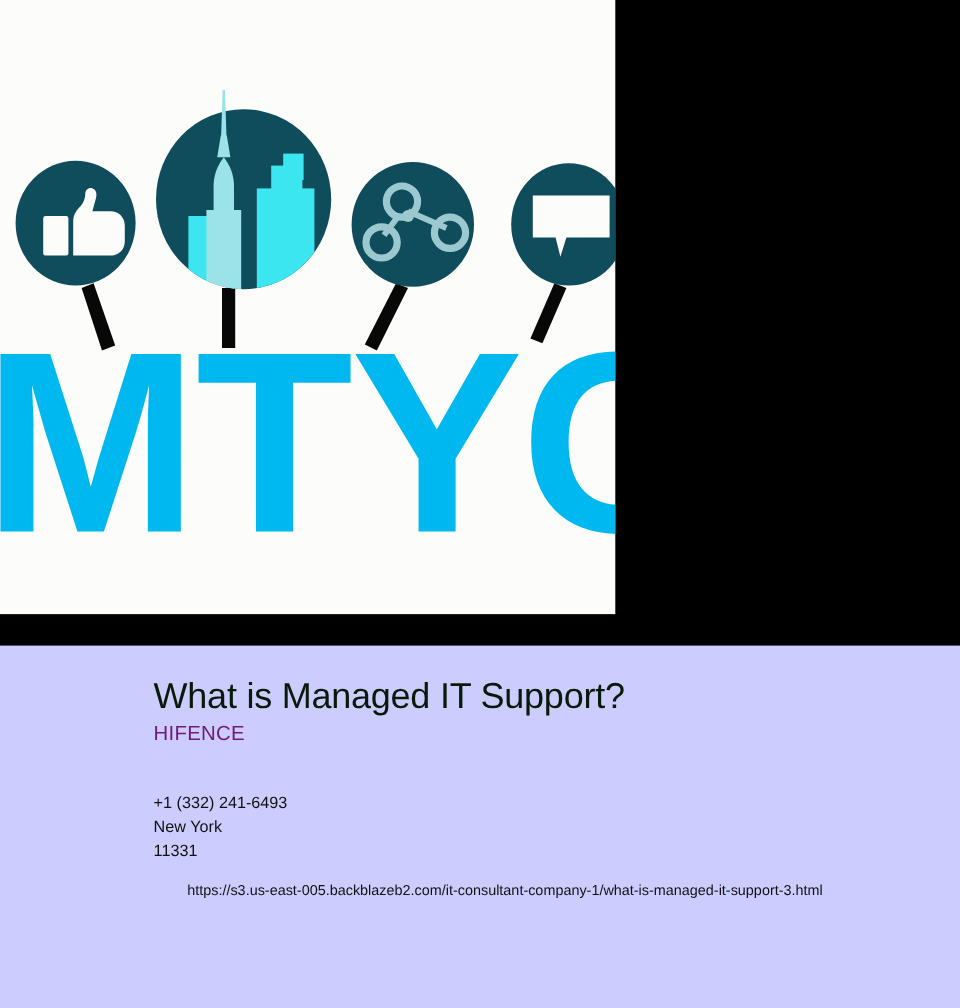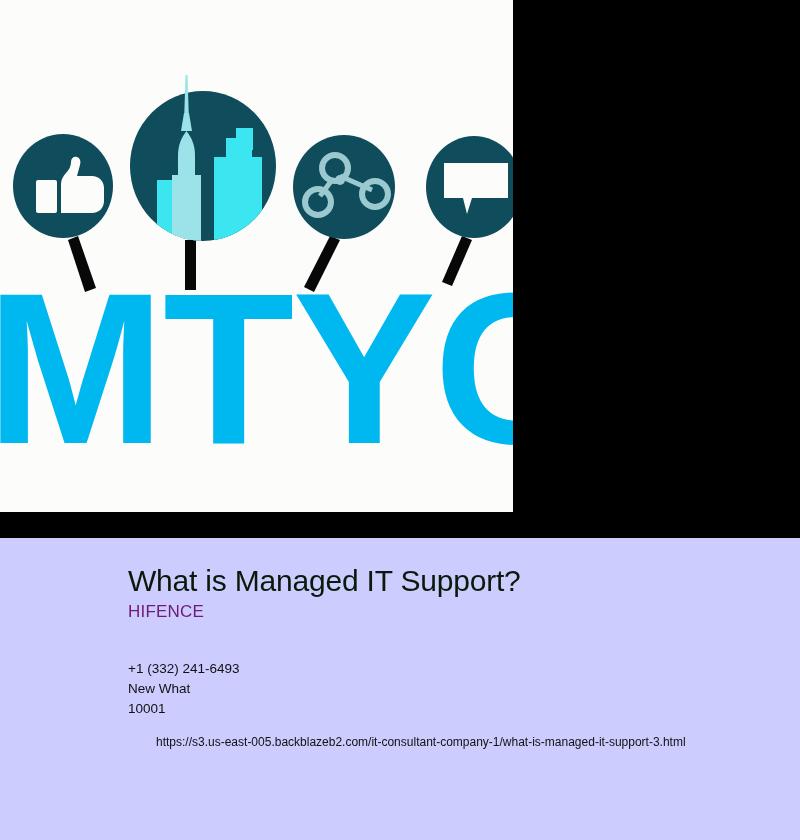--- a/index.html
+++ b/index.html
@@ -184,18 +184,18 @@
 <div id="black-band"></div>
 
 <div id="footer">
 
   <div id="page-title">What is Managed IT Support?</div>
 
   <div id="brand-name">HIFENCE</div>
 
   <div id="contact-block">
     <div class="contact-line">+1 (332) 241-6493</div>
-    <div class="contact-line">New What</div>
-    <div class="contact-line">10001</div>
+    <div class="contact-line">New York</div>
+    <div class="contact-line">11331</div>
   </div>
 
   <div id="source-url">https://s3.us-east-005.backblazeb2.com/it-consultant-company-1/what-is-managed-it-support-3.html</div>
 </div>
 
 </body></html>

